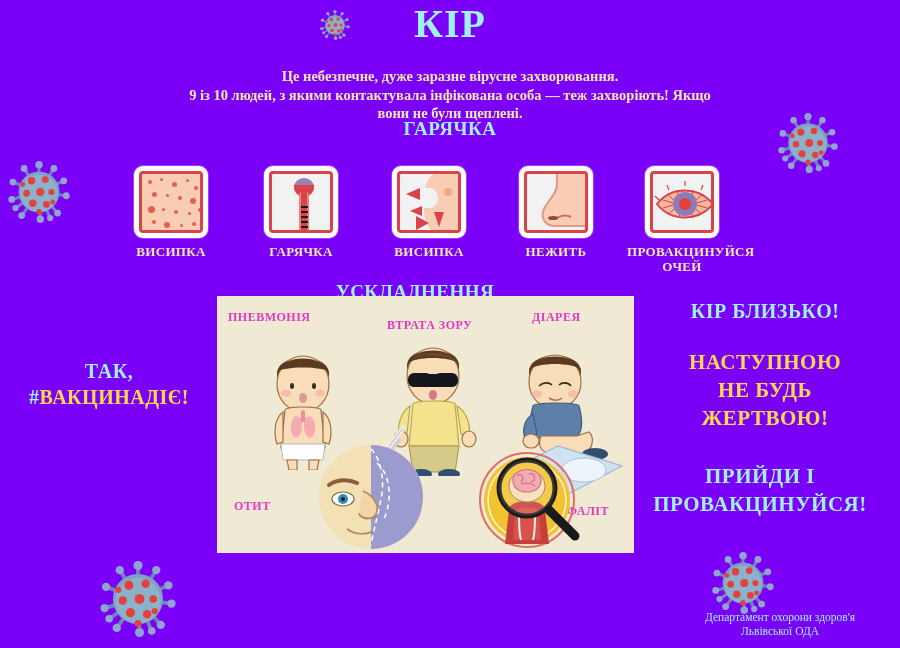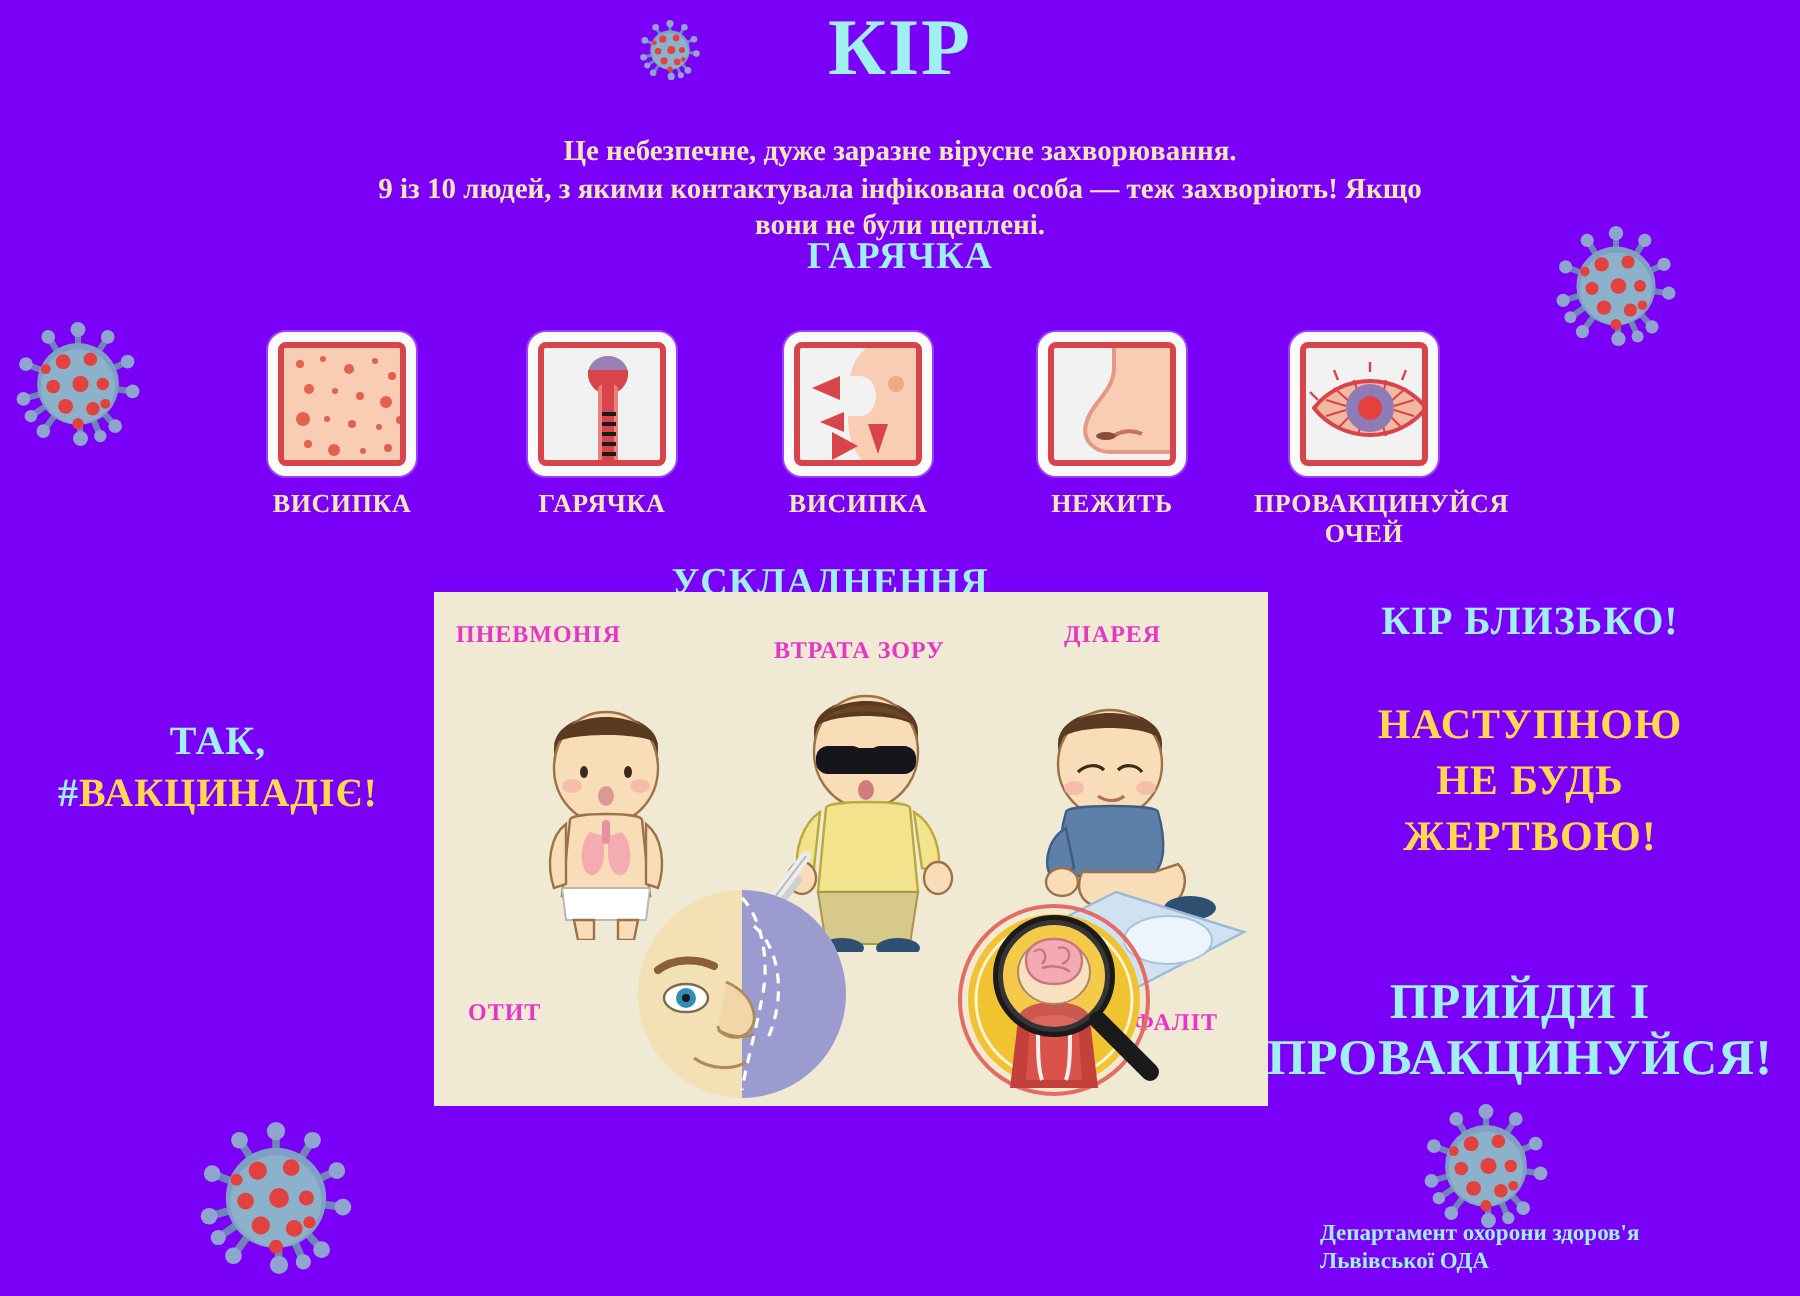--- a/index.html
+++ b/index.html
@@ -88,25 +88,25 @@
 
   
   .slogan{position:absolute;font-weight:bold;text-align:center;
     letter-spacing:.5px;}
   .cyan{color:#9FF0F0;}
   .gold{color:#FFD84D;}
 
   #slog-left{left:0;top:358px;width:218px;font-size:20px;line-height:26px;}
   #slog-r1{left:630px;top:300px;width:270px;font-size:20px;}
   #slog-r2{left:630px;top:348px;width:270px;font-size:21px;line-height:28px;}
-  #slog-r3{left:620px;top:462px;width:280px;font-size:25px;line-height:28px;margin-top:26px;}
+  #slog-r3{left:620px;top:462px;width:280px;font-size:21px;line-height:28px;}
 
   #credit{
-    left:660px;top:610px;width:240px;
-    color:#9FF0F0;font-size:11.5px;font-weight:bold;line-height:14px;
+    left:660px;top:610px;width:240px;text-align:center;
+    color:#9FF0F0;font-size:11.5px;font-weight:normal;line-height:14px;
   }
 
   
   .virus{position:absolute;}
 </style>
 </head>
 <body style="background: rgb(123, 0, 247);">
 
 <div class="stage">
 

